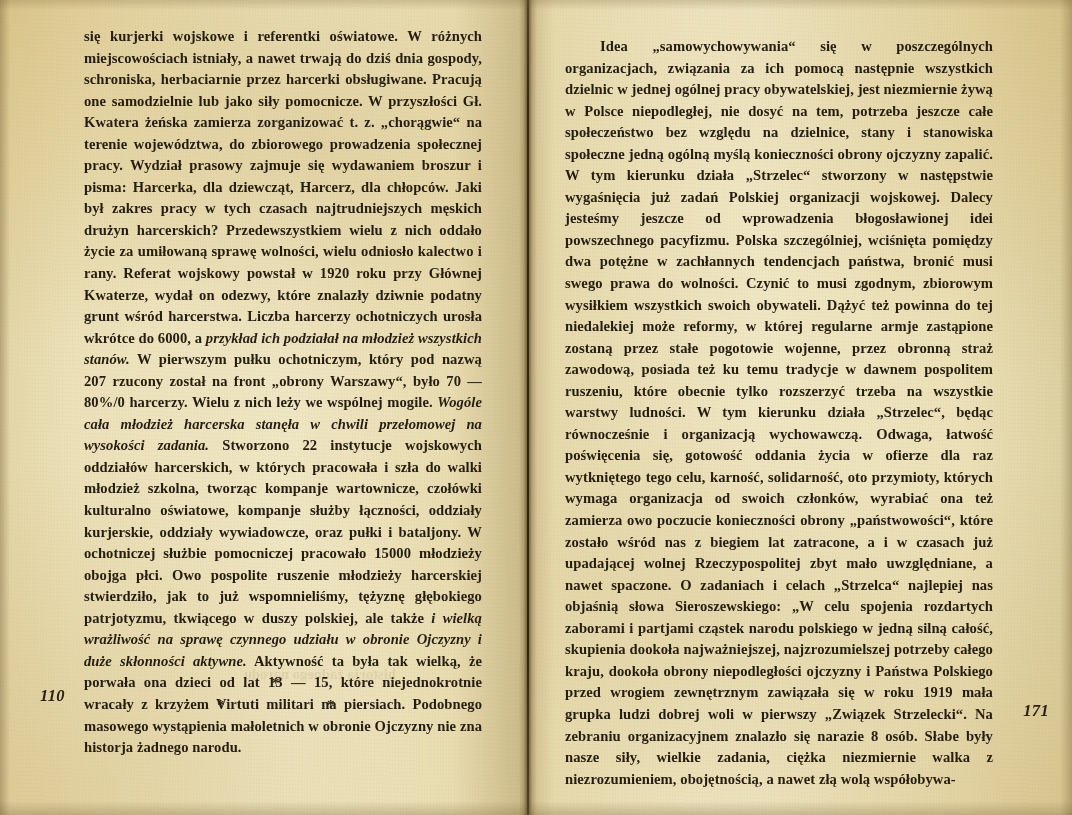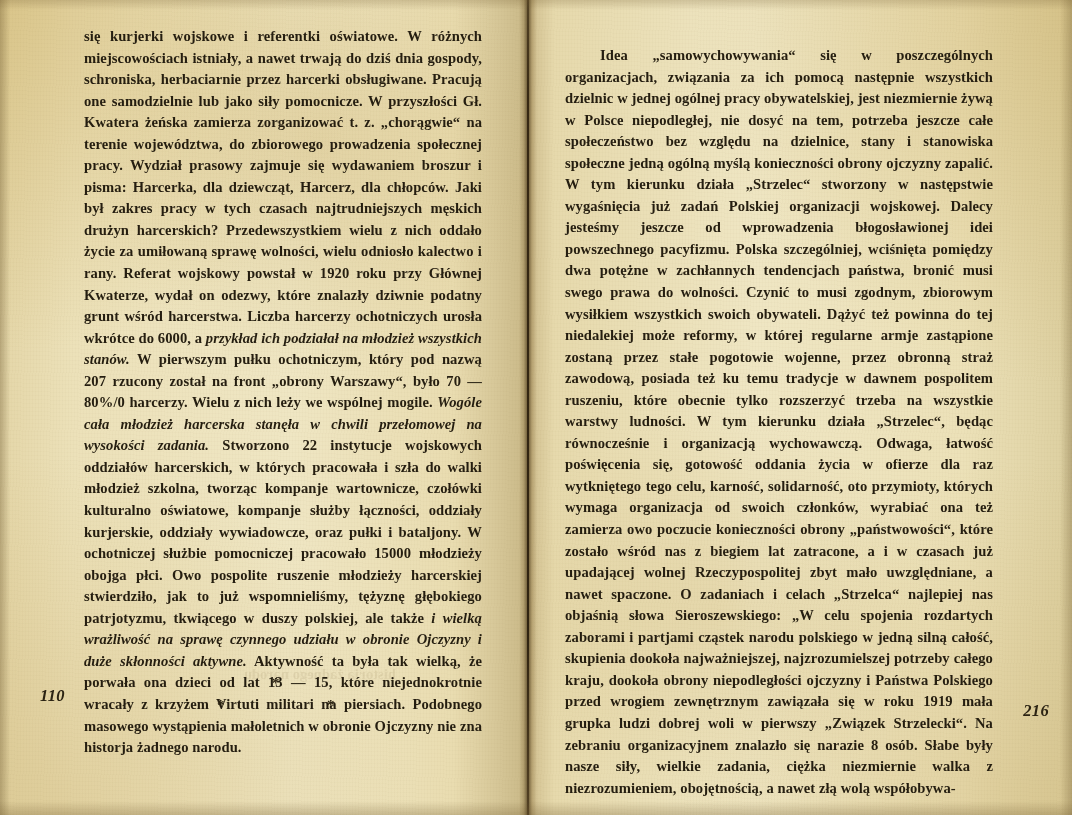--- a/index.html
+++ b/index.html
@@ -109,21 +109,21 @@
     text-justify: inter-word;
     font-weight: 700;
     letter-spacing: .005em;
     -webkit-font-smoothing: none;
   }
   #col-left {
     margin: 26px 26px 8px 84px;
     width: 398px;
   }
   #col-right {
-    margin: 45px 72px 0 38px;
+    margin: 36px 72px 0 38px;
     width: 428px;
   }
   .col p {
     margin: 0;
     text-indent: 0;
   }
   .col p.indent {
     text-indent: 2.4em;
   }
   .col i, .col em {
@@ -221,21 +221,21 @@
     </div>
 
     <div class="folio" id="folio-left">110</div>
   </div>
 
   <div class="page" id="page-right">
     <div class="col" id="col-right">
       <p class="indent"><span>Idea „samowychowywania“ się w poszczególnych organizacjach, związania za ich pomocą następnie wszystkich dzielnic w jednej ogólnej pracy obywatelskiej, jest niezmiernie żywą w Polsce niepodległej, nie dosyć na tem, potrzeba jeszcze całe społeczeństwo bez względu na dzielnice, stany i stanowiska społeczne jedną ogólną myślą konieczności obrony ojczyzny zapalić. W tym kierunku działa „Strzelec“ stworzony w następstwie wygaśnięcia już zadań Polskiej organizacji wojskowej. Dalecy jesteśmy jeszcze od wprowadzenia błogosławionej idei powszechnego pacyfizmu. Polska szczególniej, wciśnięta pomiędzy dwa potężne w zachłannych tendencjach państwa, bronić musi swego prawa do wolności. Czynić to musi zgodnym, zbiorowym wysiłkiem wszystkich swoich obywateli. Dążyć też powinna do tej niedalekiej może reformy, w której regularne armje zastąpione zostaną przez stałe pogotowie wojenne, przez obronną straż zawodową, posiada też ku temu tradycje w dawnem pospolitem ruszeniu, które obecnie tylko rozszerzyć trzeba na wszystkie warstwy ludności. W tym kierunku działa „Strzelec“, będąc równocześnie i organizacją wychowawczą. Odwaga, łatwość poświęcenia się, gotowość oddania życia w ofierze dla raz wytkniętego tego celu, karność, solidarność, oto przymioty, których wymaga organizacja od swoich członków, wyrabiać ona też zamierza owo poczucie konieczności obrony „państwowości“, które zostało wśród nas z biegiem lat zatracone, a i w czasach już upadającej wolnej Rzeczypospolitej zbyt mało uwzględniane, a nawet spaczone. O zadaniach i celach „Strzelca“ najlepiej nas objaśnią słowa Sieroszewskiego: „W celu spojenia rozdartych zaborami i partjami cząstek narodu polskiego w jedną silną całość, skupienia dookoła najważniejszej, najzrozumielszej potrzeby całego kraju, dookoła obrony niepodległości ojczyzny i Państwa Polskiego przed wrogiem zewnętrznym zawiązała się w roku 1919 mała grupka ludzi dobrej woli w pierwszy „Związek Strzelecki“. Na zebraniu organizacyjnem znalazło się narazie 8 osób. Słabe były nasze siły, wielkie zadania, ciężka niezmiernie walka z niezrozumieniem, obojętnością, a nawet złą wolą współobywa-</span></p>
     </div>
 
-    <div class="folio" id="folio-right">216</div>
+    <div class="folio" id="folio-right">171</div>
   </div>
 
   <div id="gutter"></div>
   <div id="gutter-line"></div>
 
   <div class="edge" id="edge-far-left"></div>
   <div class="edge" id="edge-far-right"></div>
   <div id="edge-top"></div>
   <div id="edge-bottom"></div>
 

